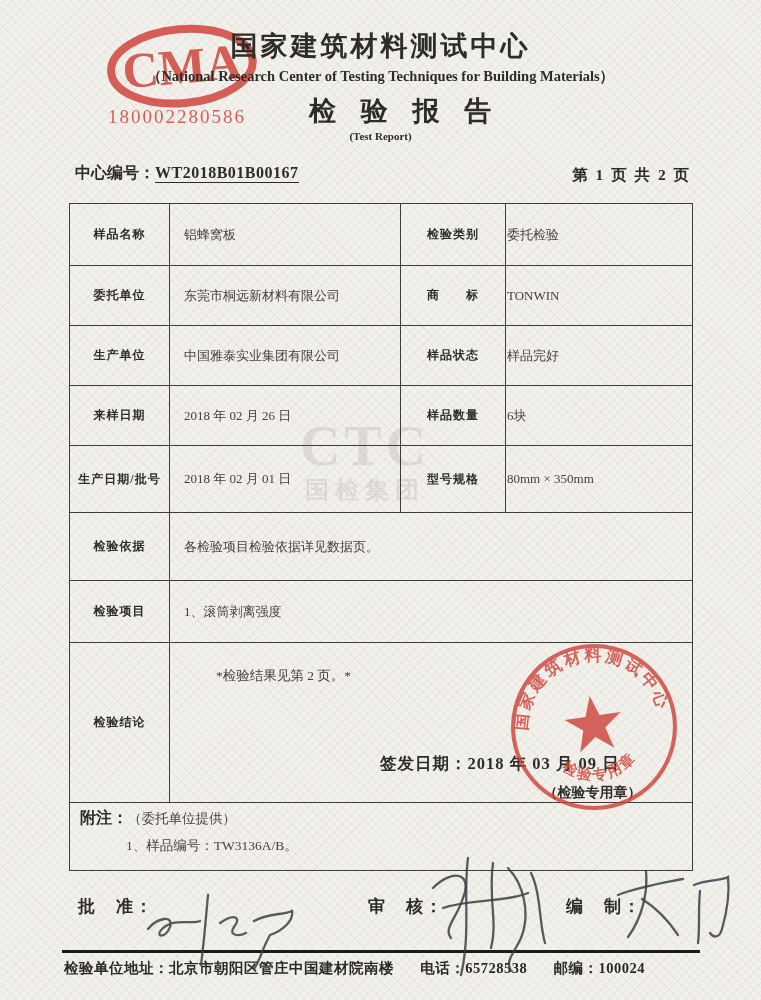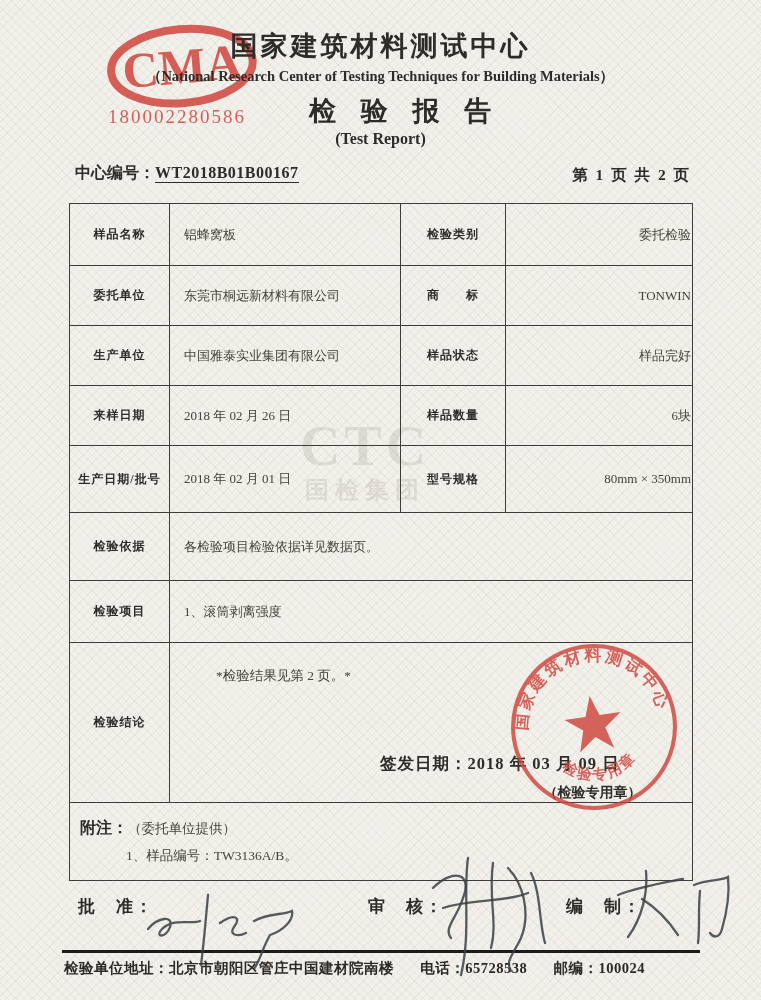--- a/index.html
+++ b/index.html
@@ -10,44 +10,44 @@
       repeating-linear-gradient(-45deg, rgba(205,200,190,.22) 0 1px, transparent 1px 6px),
       #f2f0eb;
     font-family:"Liberation Serif","DejaVu Serif",serif;
     color:#2e2c29; overflow:hidden;
   }
   .abs{position:absolute;}
   .centered{left:0;width:100%;text-align:center;}
   .main-title{top:28px;font-size:27px;font-weight:bold;letter-spacing:3px;}
   .sub-title{top:67px;font-size:14.5px;font-weight:bold;}
   .report-title{top:93px;font-size:27px;font-weight:bold;letter-spacing:9px;padding-left:24px;}
-  .report-title-en{top:130px;font-size:16px;font-weight:bold;}
+  .report-title-en{top:130px;font-size:11px;font-weight:bold;}
   .cma{left:104px;top:22px;transform:rotate(-5deg);opacity:.85;}
   .cma-number{left:108px;top:106px;color:#d0453e;font-size:19px;font-weight:normal;letter-spacing:2px;opacity:.85;}
   .meta-left{left:75px;top:163px;font-size:16px;font-weight:bold;}
   .report-no{border-bottom:1.6px solid #2e2c29;padding-bottom:1px;letter-spacing:.5px;}
   .meta-right{right:70px;top:165px;font-size:15.5px;font-weight:bold;letter-spacing:2px;}
   .watermark{left:290px;top:418px;width:150px;text-align:center;color:#7d7568;opacity:.16;z-index:0;}
   .watermark .wm-logo{font-size:56px;font-weight:bold;letter-spacing:4px;line-height:56px;}
   .watermark .wm-text{font-size:24px;font-weight:bold;letter-spacing:6px;}
   table.report{
     position:absolute;left:69px;top:203px;width:623px;z-index:1;
     border-collapse:collapse;table-layout:fixed;background:transparent;
   }
   table.report td{border:1.6px solid #3f3d3a;overflow:visible;}
   td.lbl{font-size:12px;font-weight:bold;text-align:center;letter-spacing:1px;color:#2d2b28;padding:0 6px;}
   td.val{font-size:13px;color:#45413c;}
   td.val.l{text-align:left;padding-left:14px;}
-  td.val.c{text-align:right;}
+  td.val.c{text-align:left;}
   td.conclusion-cell{position:relative;}
   .concl-note{position:absolute;left:46px;top:24px;font-size:13.5px;color:#45413c;}
   .sign-date{position:absolute;left:210px;top:110px;font-size:16.5px;font-weight:bold;letter-spacing:1px;white-space:nowrap;}
   .seal-caption{position:absolute;left:330px;top:141px;width:185px;text-align:center;font-size:14px;font-weight:bold;}
   .seal{position:absolute;left:338px;top:-2px;transform:rotate(-8deg);opacity:.8;overflow:visible;}
-  td.remark-cell{vertical-align:top;padding:15px 10px;}
+  td.remark-cell{vertical-align:top;padding:5px 10px;}
   .remark-l1 .rl{font-size:16px;font-weight:bold;}
   .remark-l1 .rv{font-size:13.5px;color:#45413c;}
   .remark-l2{margin-top:8px;padding-left:46px;font-size:13.5px;color:#45413c;}
   .sigrow{position:absolute;left:0;top:875px;width:696px;height:100px;z-index:2;}
   .sig-label{position:absolute;font-size:17px;font-weight:bold;letter-spacing:2px;top:20px;}
   .sig{position:absolute;overflow:visible;}
   .sig path{fill:none;stroke:#3a3f45;stroke-width:2.3;stroke-linecap:round;opacity:.85;}
   .footer-line{position:absolute;left:62px;top:950px;width:638px;height:3px;background:#1c1c1c;z-index:1;}
   .footer{position:absolute;left:64px;top:959px;width:660px;font-size:14.5px;font-weight:bold;color:#2c2a27;letter-spacing:.5px;white-space:nowrap;}
   .sealtext{fill:#cc4038;font-weight:bold;}

